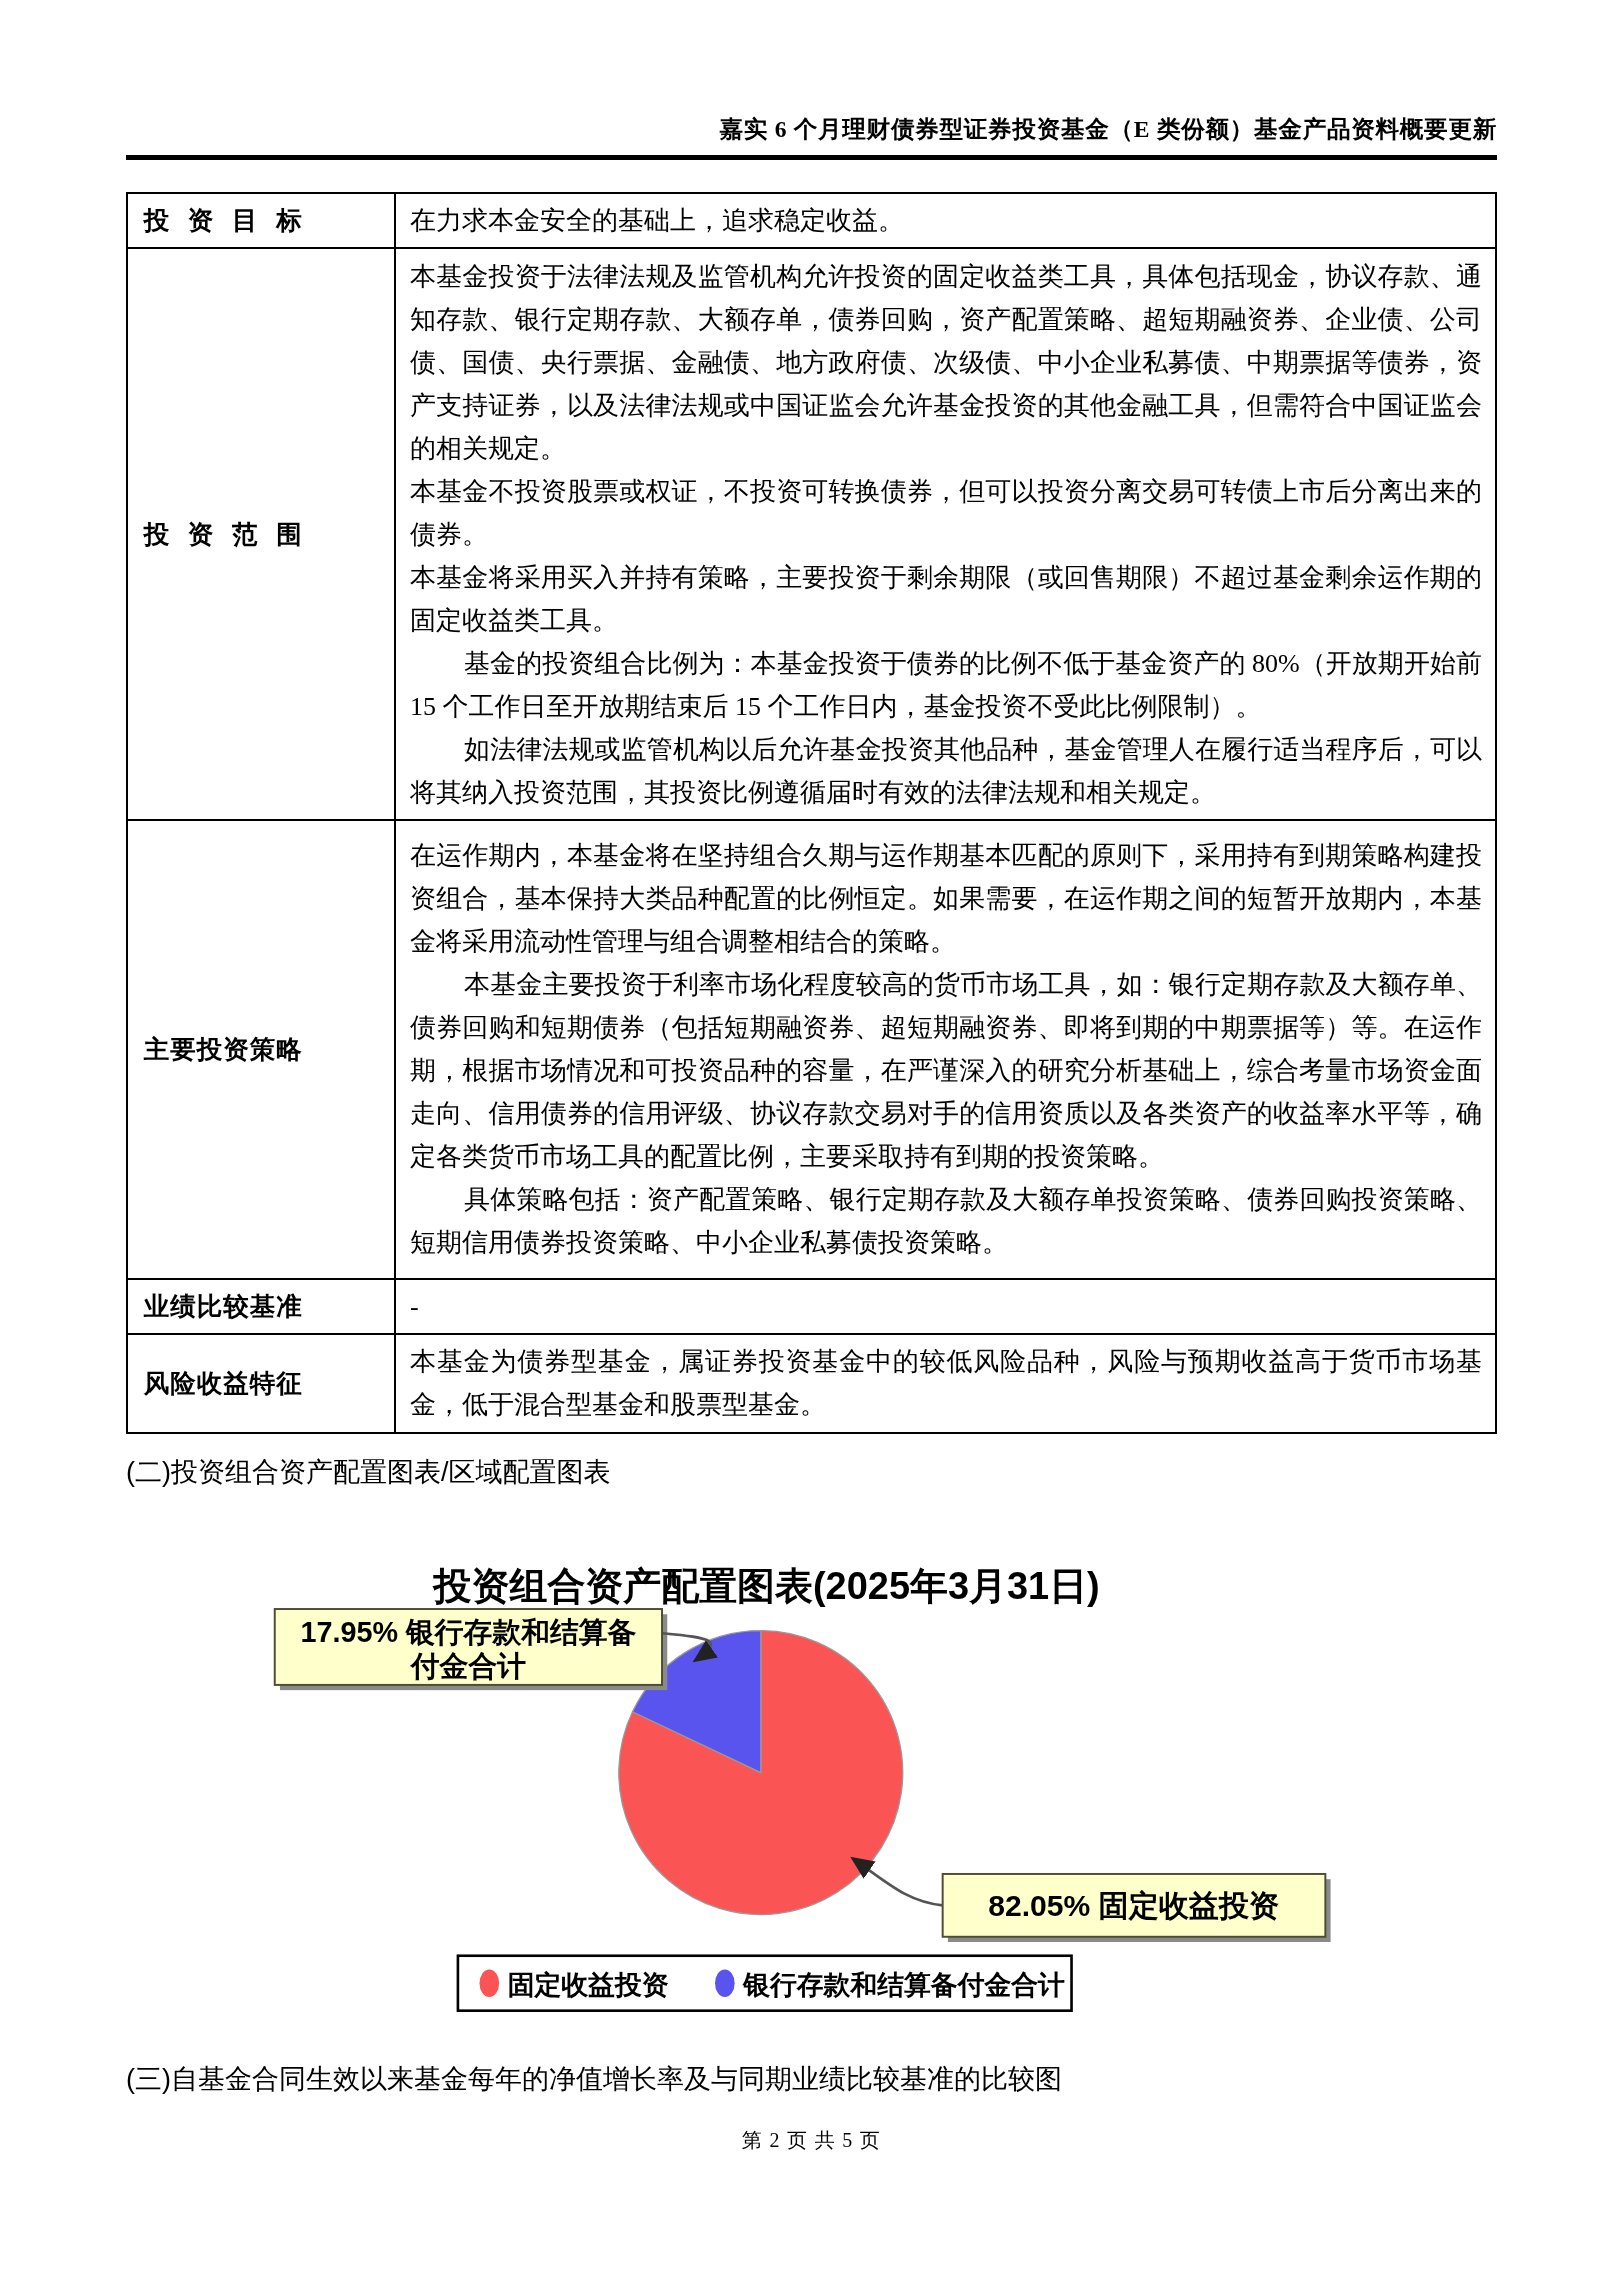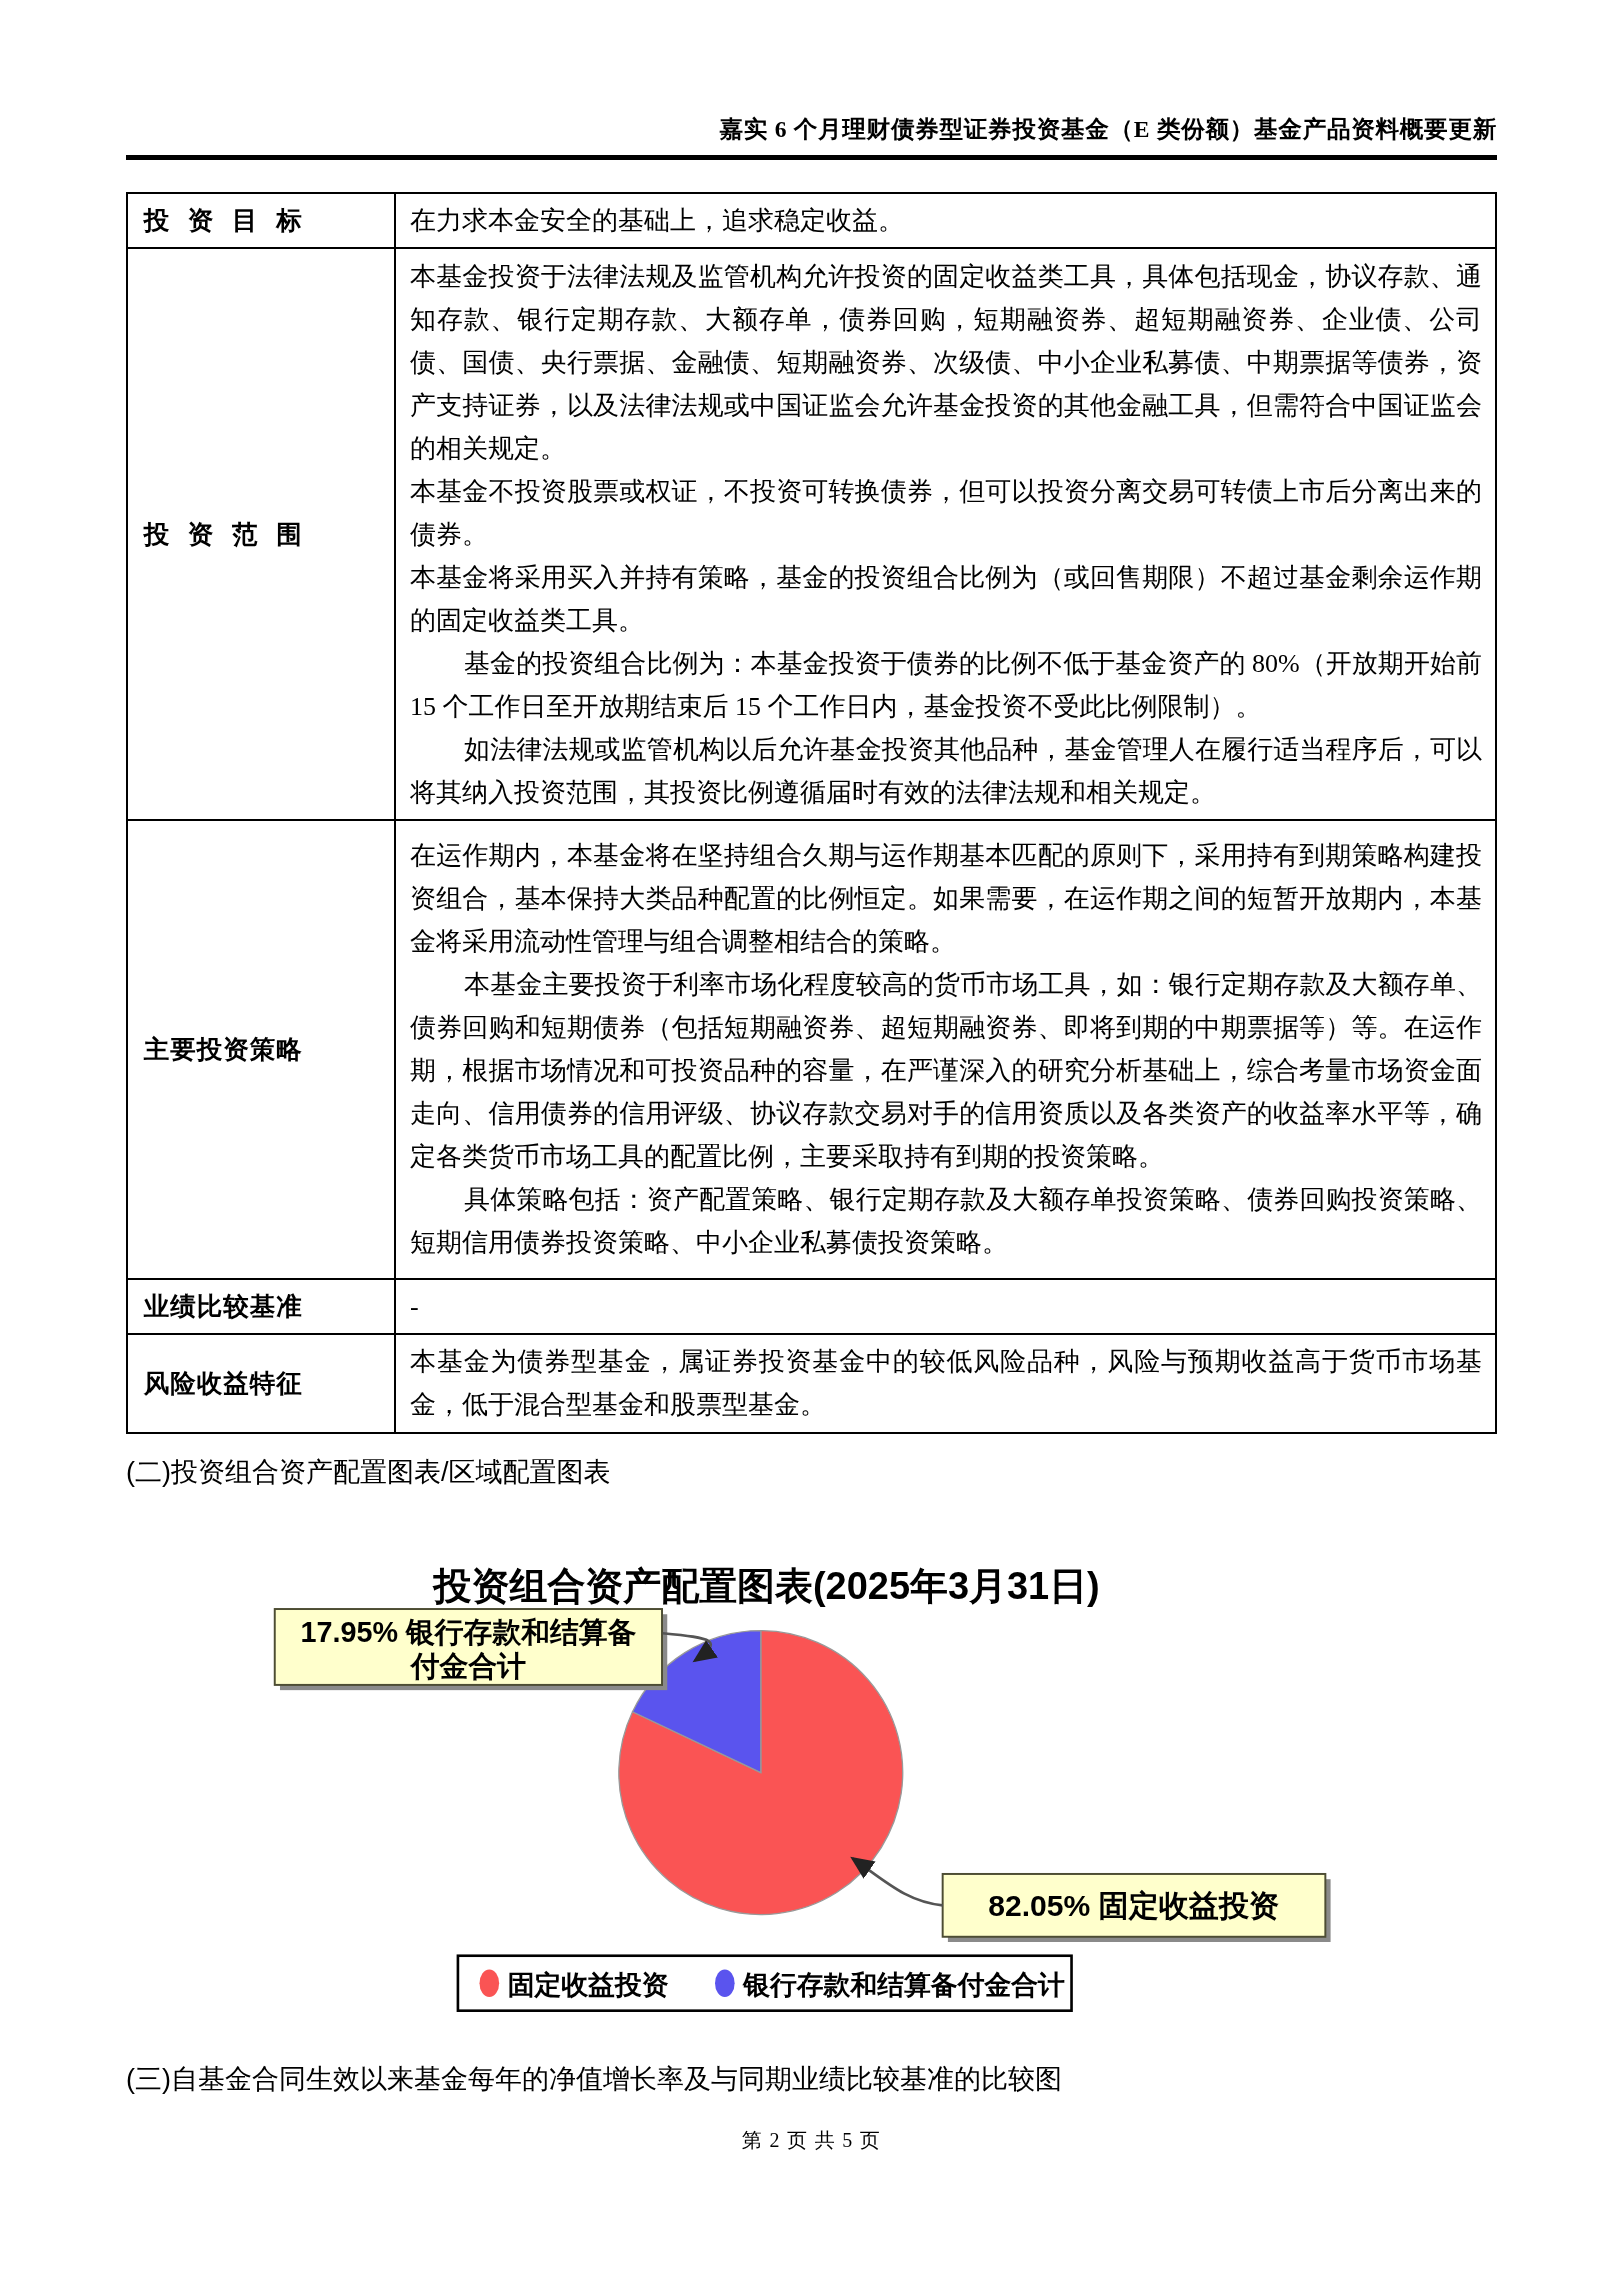--- a/index.html
+++ b/index.html
@@ -78,23 +78,23 @@
         </td>
         <td class="val">
           <p>在力求本金安全的基础上，追求稳定收益。</p>
         </td>
       </tr>
       <tr>
         <td class="lbl" style="height:542px;">
           <span class="lbl-inner">投资范围</span>
         </td>
         <td class="val">
-          <p>本基金投资于法律法规及监管机构允许投资的固定收益类工具，具体包括现金，协议存款、通知存款、银行定期存款、大额存单，债券回购，短期融资券、超短期融资券、企业债、公司债、国债、央行票据、金融债、短期融资券、次级债、中小企业私募债、中期票据等债券，资产支持证券，以及法律法规或中国证监会允许基金投资的其他金融工具，但需符合中国证监会的相关规定。</p>
+          <p>本基金投资于法律法规及监管机构允许投资的固定收益类工具，具体包括现金，协议存款、通知存款、银行定期存款、大额存单，债券回购，资产配置策略、超短期融资券、企业债、公司债、国债、央行票据、金融债、地方政府债、次级债、中小企业私募债、中期票据等债券，资产支持证券，以及法律法规或中国证监会允许基金投资的其他金融工具，但需符合中国证监会的相关规定。</p>
           <p>本基金不投资股票或权证，不投资可转换债券，但可以投资分离交易可转债上市后分离出来的债券。</p>
-          <p>本基金将采用买入并持有策略，基金的投资组合比例为（或回售期限）不超过基金剩余运作期的固定收益类工具。</p>
+          <p>本基金将采用买入并持有策略，主要投资于剩余期限（或回售期限）不超过基金剩余运作期的固定收益类工具。</p>
           <p class="ind">基金的投资组合比例为：本基金投资于债券的比例不低于基金资产的 80%（开放期开始前 15 个工作日至开放期结束后 15 个工作日内，基金投资不受此比例限制）。</p>
           <p class="ind">如法律法规或监管机构以后允许基金投资其他品种，基金管理人在履行适当程序后，可以将其纳入投资范围，其投资比例遵循届时有效的法律法规和相关规定。</p>
         </td>
       </tr>
       <tr>
         <td class="lbl" style="height:455px;">
           <span class="lbl-inner">主要投资策略</span>
         </td>
         <td class="val">
           <p>在运作期内，本基金将在坚持组合久期与运作期基本匹配的原则下，采用持有到期策略构建投资组合，基本保持大类品种配置的比例恒定。如果需要，在运作期之间的短暂开放期内，本基金将采用流动性管理与组合调整相结合的策略。</p>

